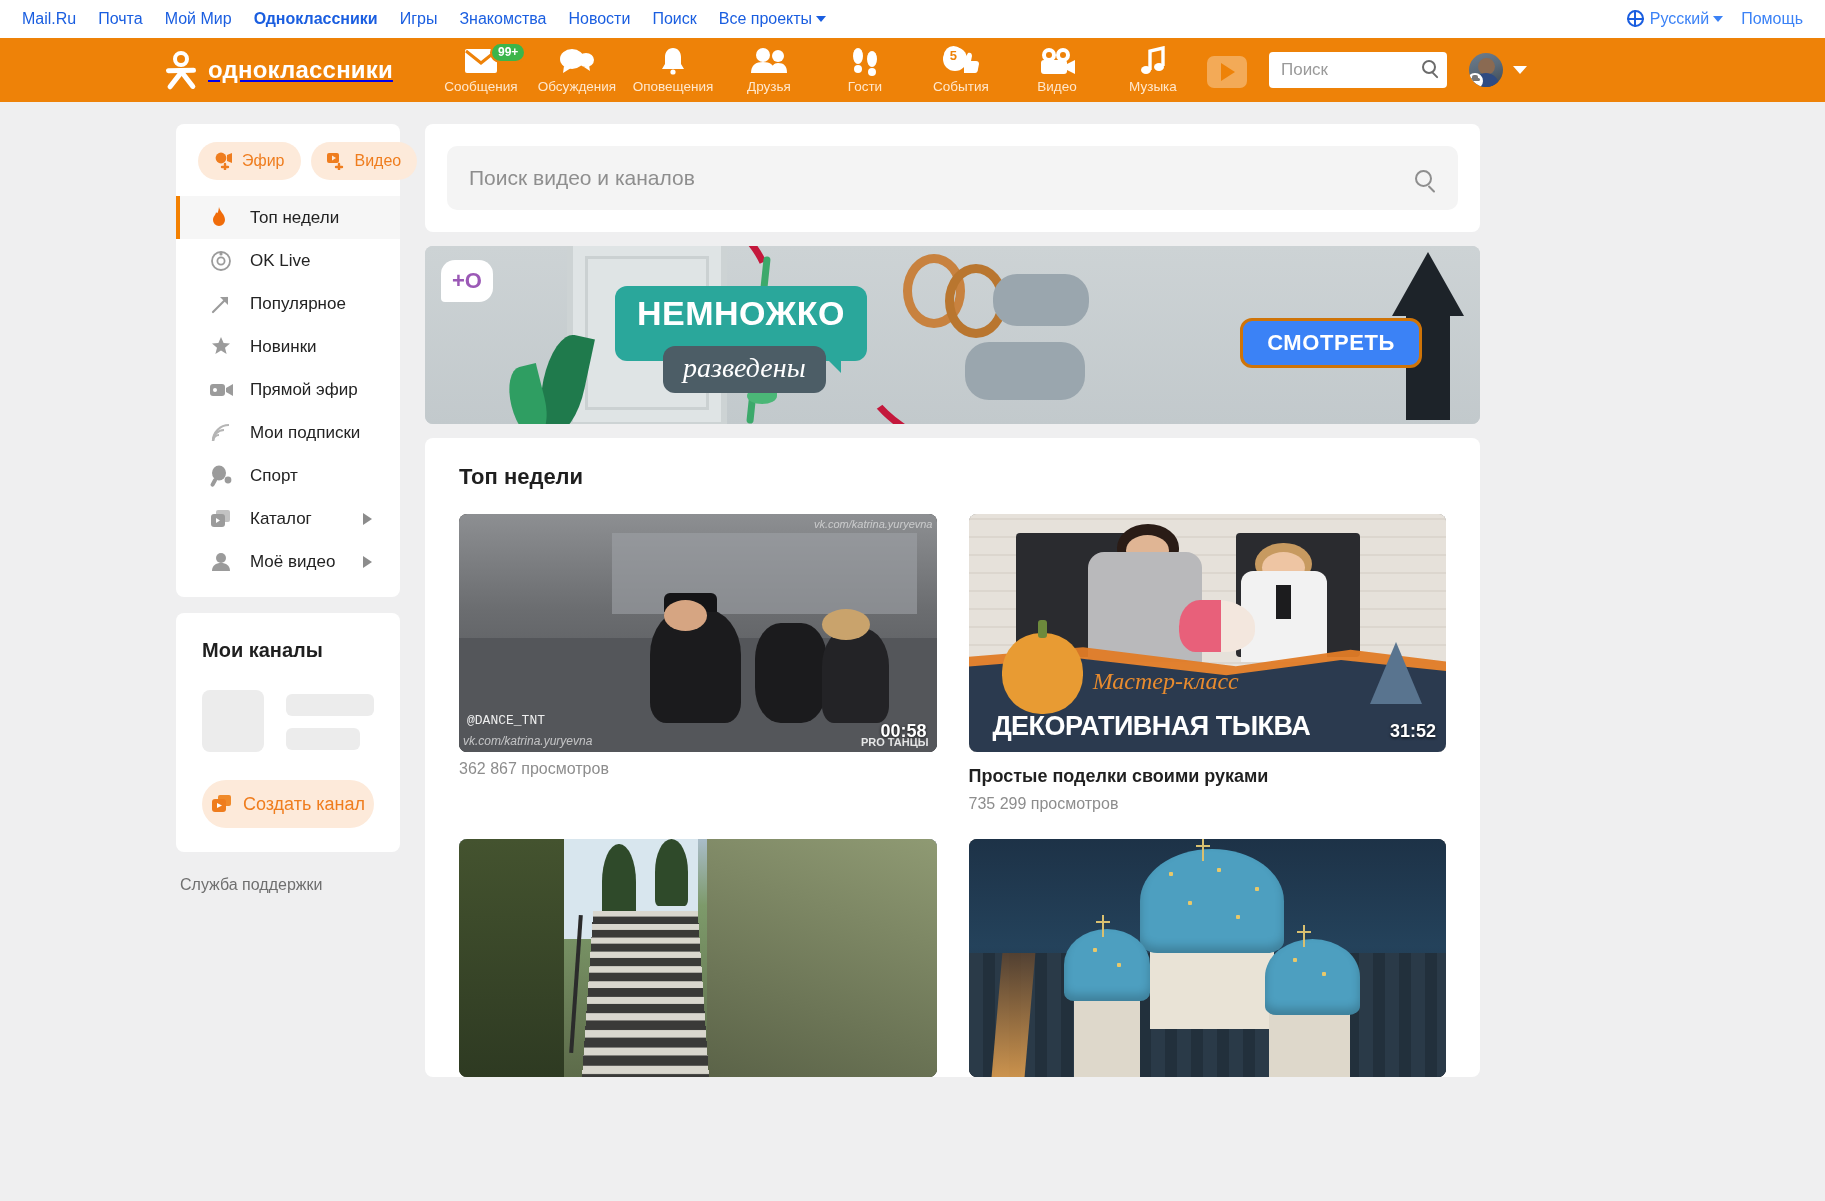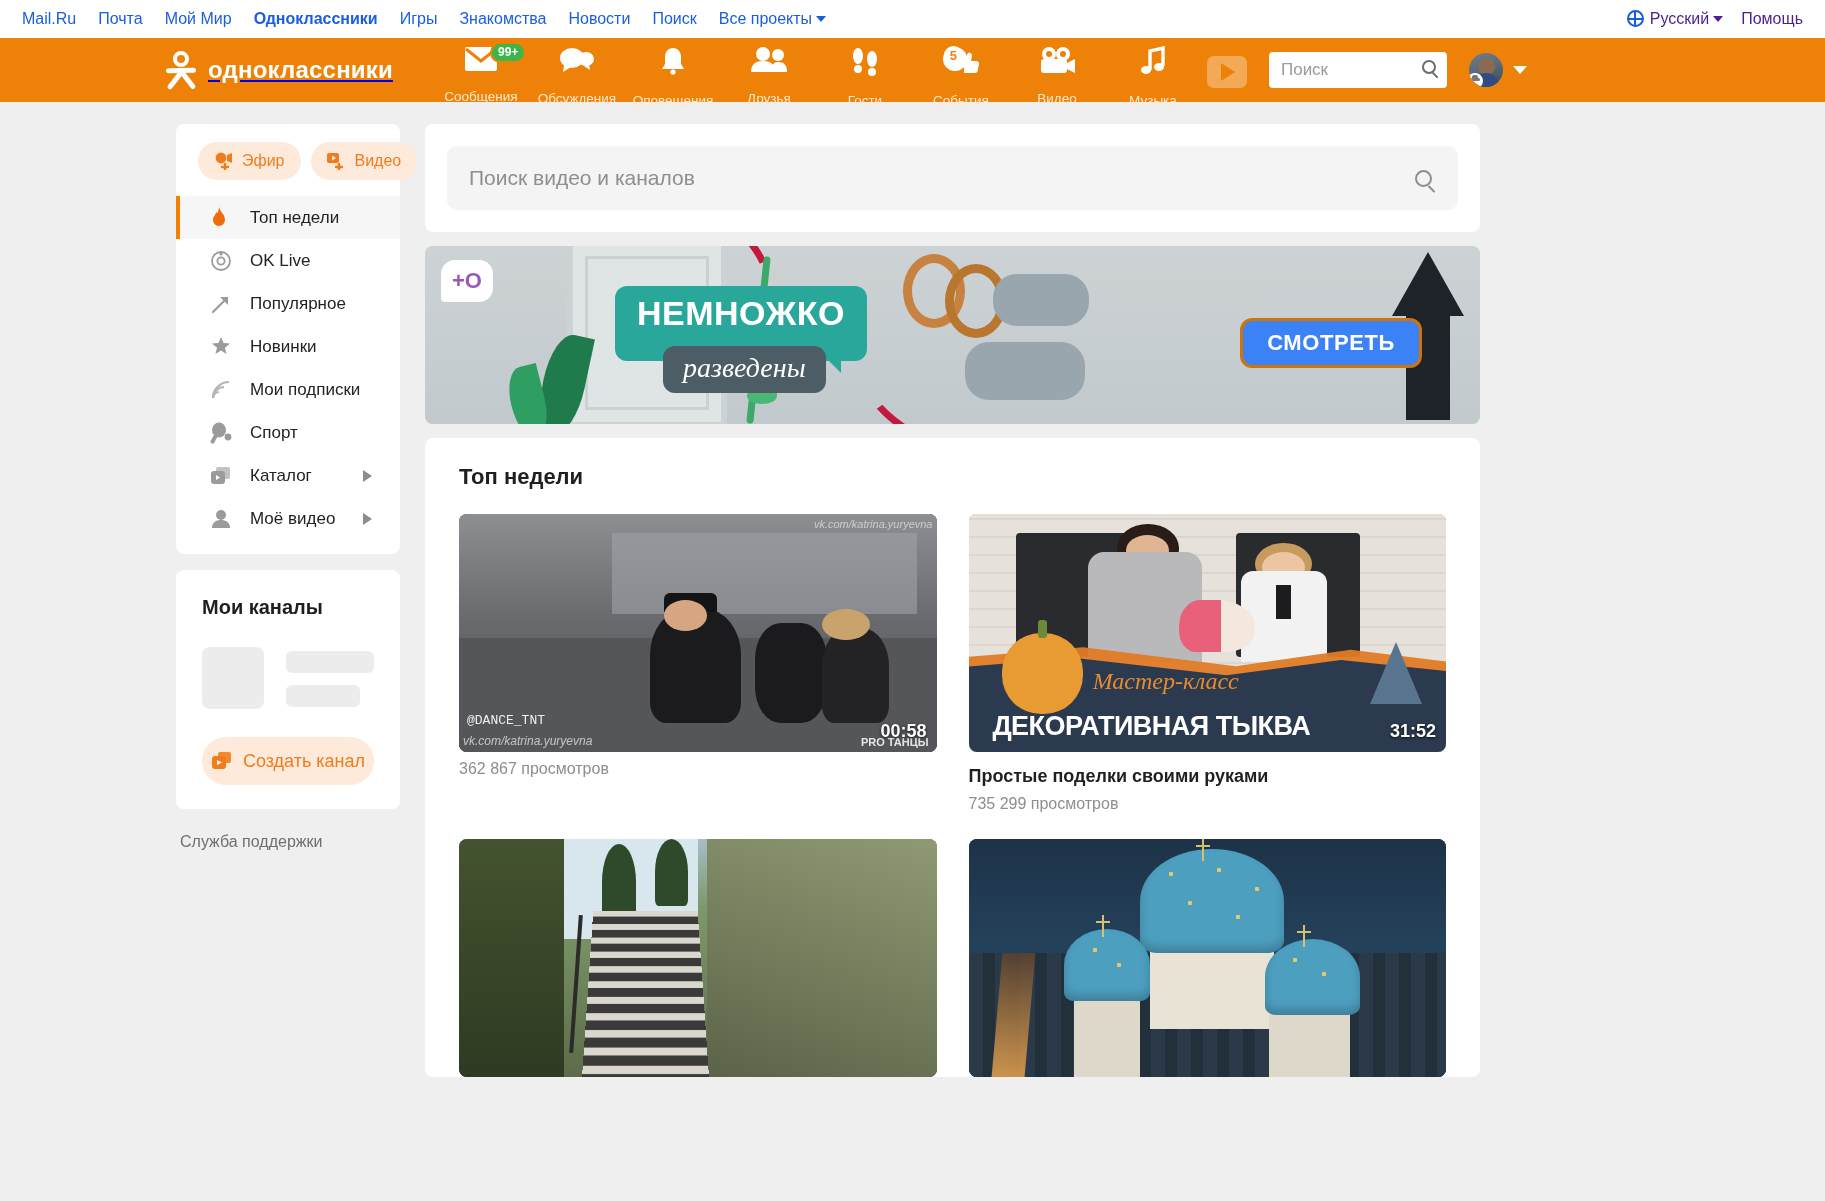--- a/index.html
+++ b/index.html
@@ -16,21 +16,21 @@
     height: 38px; background: #ffffff;
     display: flex; align-items: center;
     padding: 0 22px; font-size: 16px;
   }
   .mailru-links { display: flex; align-items: center; gap: 22px; }
   .mailru-links a {
     color: #1a5ee0; text-decoration: none; white-space: nowrap;
   }
   .mailru-links a.current { font-weight: bold; color: #1a5ee0; }
   .mailru-right { margin-left: auto; display: flex; align-items: center; gap: 18px; }
-  .mailru-right a { color: #4c1d95; text-decoration: none; }
+  .mailru-right a { color: #3b82f6; text-decoration: none; }
   .globe-ic {
     width: 17px; height: 17px; border-radius: 50%;
     border: 2px solid #1a5ee0; position: relative; display: inline-block;
     vertical-align: -3px; margin-right: 6px;
   }
   .globe-ic::before {
     content: ""; position: absolute; left: 5.5px; top: -2px;
     width: 2px; height: 17px; background: #1a5ee0; border-radius: 1px;
   }
   .globe-ic::after {
@@ -79,21 +79,21 @@
     color: #fff; font-size: 24px; font-weight: bold; letter-spacing: .2px;
   }
 
   .ok-nav { display: flex; align-items: flex-start; gap: 0; height: 64px; }
   .ok-nav-item {
     width: 96px; height: 64px; display: flex; flex-direction: column;
     align-items: center; justify-content: flex-start; padding-top: 8px;
     position: relative; cursor: pointer; text-decoration: none;
   }
   .ok-nav-label {
-    color: #ffe7cc; font-size: 13.5px; margin-top: 17px; white-space: nowrap;
+    color: #ffe7cc; font-size: 13.5px; margin-top: 3px; white-space: nowrap;
   }
   .ok-nav-ic { height: 30px; display: flex; align-items: center; justify-content: center; position: relative; }
   .badge {
     position: absolute; top: -4px; left: 26px;
     background: #3cb54a; color: #fff; font-size: 12px; font-weight: bold;
     border-radius: 11px; padding: 2px 6px; line-height: 1.1; min-width: 22px;
     text-align: center; border: 2px solid #ee8208;
   }
   .badge-small {
     position: absolute; top: 0px; left: 2px;
@@ -634,20 +634,30 @@
 
         <div class="menu-item">
           <span class="mi-ic">
             <svg width="22" height="22" viewBox="0 0 22 22">
                 <path d="M11 1 L13.6 7 L20 7.6 L15 11.8 L16.6 18 L11 14.6 L5.4 18 L7 11.8 L2 7.6 L8.4 7 Z" fill="#9b9b9b"></path>
               </svg>
           </span>
           <span>Новинки</span>
         </div>
 
+        <div class="menu-item">
+          <span class="mi-ic">
+            <svg width="24" height="18" viewBox="0 0 24 18">
+                <rect x="0" y="3" width="15" height="12" rx="3" fill="#9b9b9b"></rect>
+                <path d="M16 7 L23 3 L23 15 L16 11 Z" fill="#9b9b9b"></path>
+                <circle cx="5" cy="9" r="2" fill="#fff"></circle>
+              </svg>
+          </span>
+          <span>Прямой эфир</span>
+        </div>
 
         <div class="menu-item">
           <span class="mi-ic">
             <svg width="22" height="22" viewBox="0 0 22 22">
                 <path d="M3 19 A16 16 0 0 1 19 3" stroke="#b5b5b5" stroke-width="2.2" fill="none"></path>
                 <path d="M3 19 A11 11 0 0 1 14 8" stroke="#b5b5b5" stroke-width="2.2" fill="none"></path>
                 <path d="M3 19 A6 6 0 0 1 9 13" stroke="#b5b5b5" stroke-width="2.2" fill="none"></path>
               </svg>
           </span>
           <span>Мои подписки</span>

